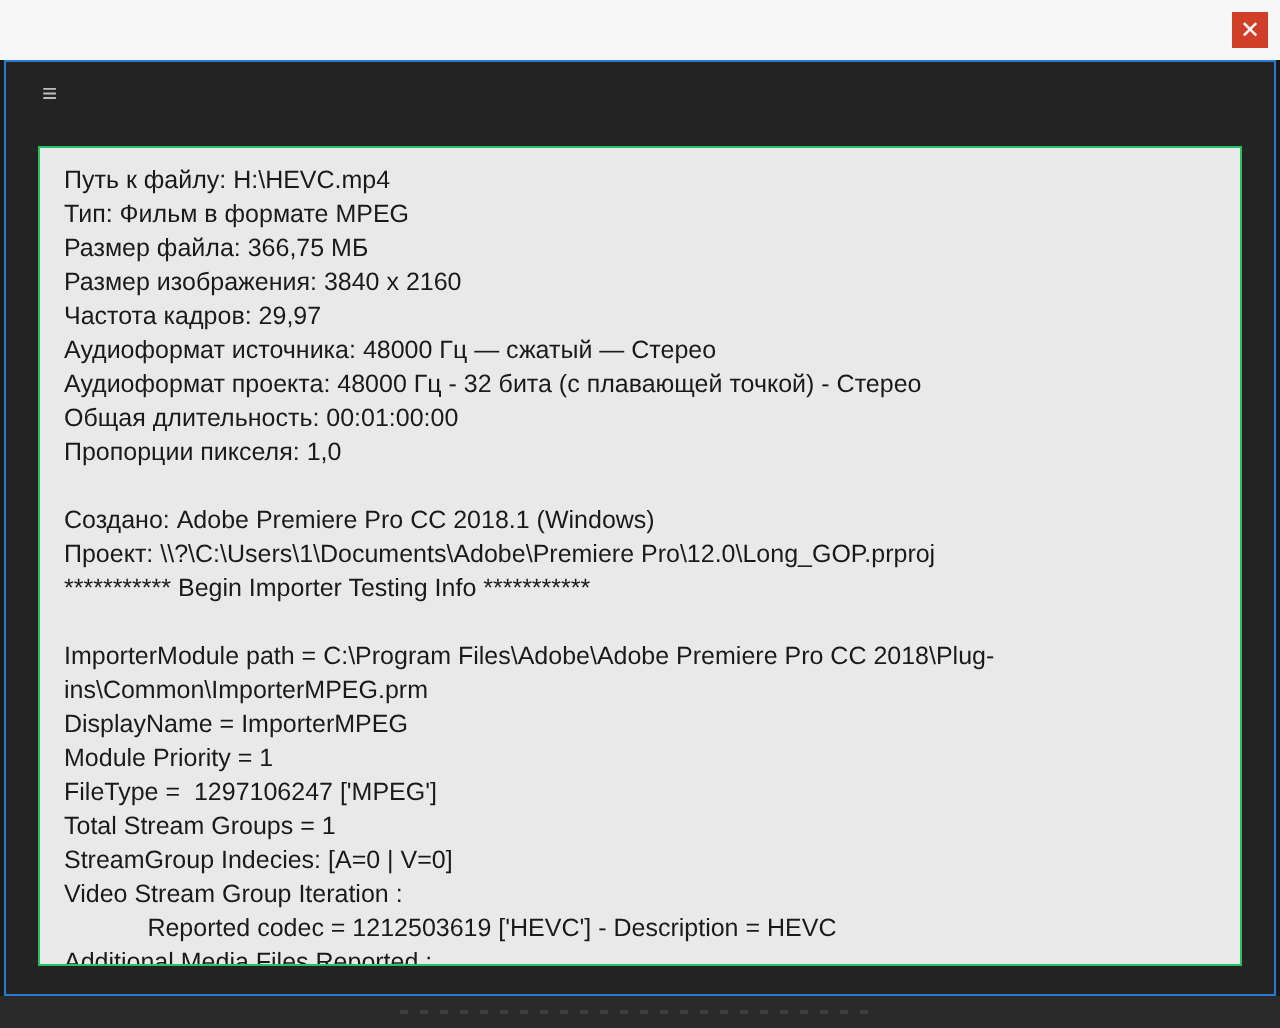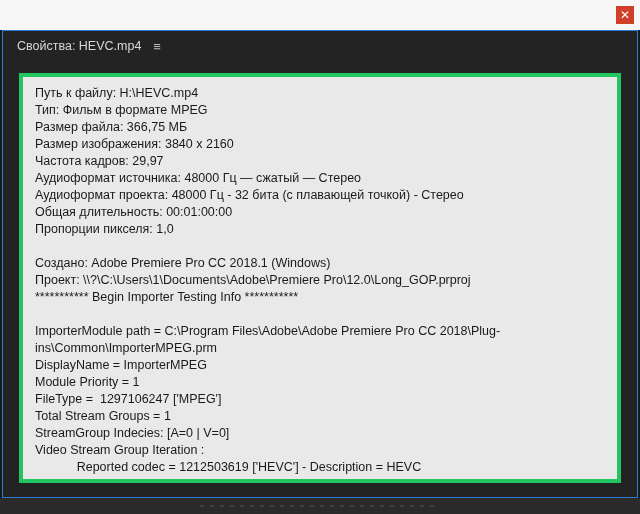--- a/index.html
+++ b/index.html
@@ -64,21 +64,21 @@
     user-select: none;
   }
 
   .properties-box {
     position: absolute;
     left: 16px;
     right: 16px;
     top: 42px;
     bottom: 14px;
     background: #e9e9e9;
-    border: 4px solid #22c55e;
+    border: 1px solid #22c55e;
   }
   .properties-scroll {
     position: absolute;
     inset: 0;
     overflow-y: scroll;
     padding: 8px 12px 8px 12px;
     color: #1a1a1a;
     font-size: 12.5px;
     line-height: 17px;
     white-space: pre-wrap;
@@ -118,21 +118,20 @@
 </style>
 </head>
 <body>
 
 <div class="top-bar">
   <div class="close-btn">✕</div>
 </div>
 
 <div class="panel">
   <div class="panel-header">
-    <span>Свойства: HEVC.mp4</span>
     <span class="menu-icon">≡</span>
   </div>
 
   <div class="properties-box">
     <div class="properties-scroll" id="props"><div>Путь к файлу: H:\HEVC.mp4</div><div>Тип: Фильм в формате MPEG</div><div>Размер файла: 366,75 МБ</div><div>Размер изображения: 3840 x 2160</div><div>Частота кадров: 29,97</div><div>Аудиоформат источника: 48000 Гц — сжатый — Стерео</div><div>Аудиоформат проекта: 48000 Гц - 32 бита (с плавающей точкой) - Стерео</div><div>Общая длительность: 00:01:00:00</div><div>Пропорции пикселя: 1,0</div><div class="blank-line"></div><div>Создано: Adobe Premiere Pro CC 2018.1 (Windows)</div><div>Проект: \\?\C:\Users\1\Documents\Adobe\Premiere Pro\12.0\Long_GOP.prproj</div><div>*********** Begin Importer Testing Info ***********</div><div class="blank-line"></div><div>ImporterModule path = C:\Program Files\Adobe\Adobe Premiere Pro CC 2018\Plug-ins\Common\ImporterMPEG.prm</div><div>DisplayName = ImporterMPEG</div><div>Module Priority = 1</div><div>FileType =  1297106247 ['MPEG']</div><div>Total Stream Groups = 1</div><div>StreamGroup Indecies: [A=0 | V=0]</div><div>Video Stream Group Iteration :</div><div>            Reported codec = 1212503619 ['HEVC'] - Description = HEVC</div><div>Additional Media Files Reported :</div></div>
   </div>
 </div>
 
 <div class="footer"></div>
 

